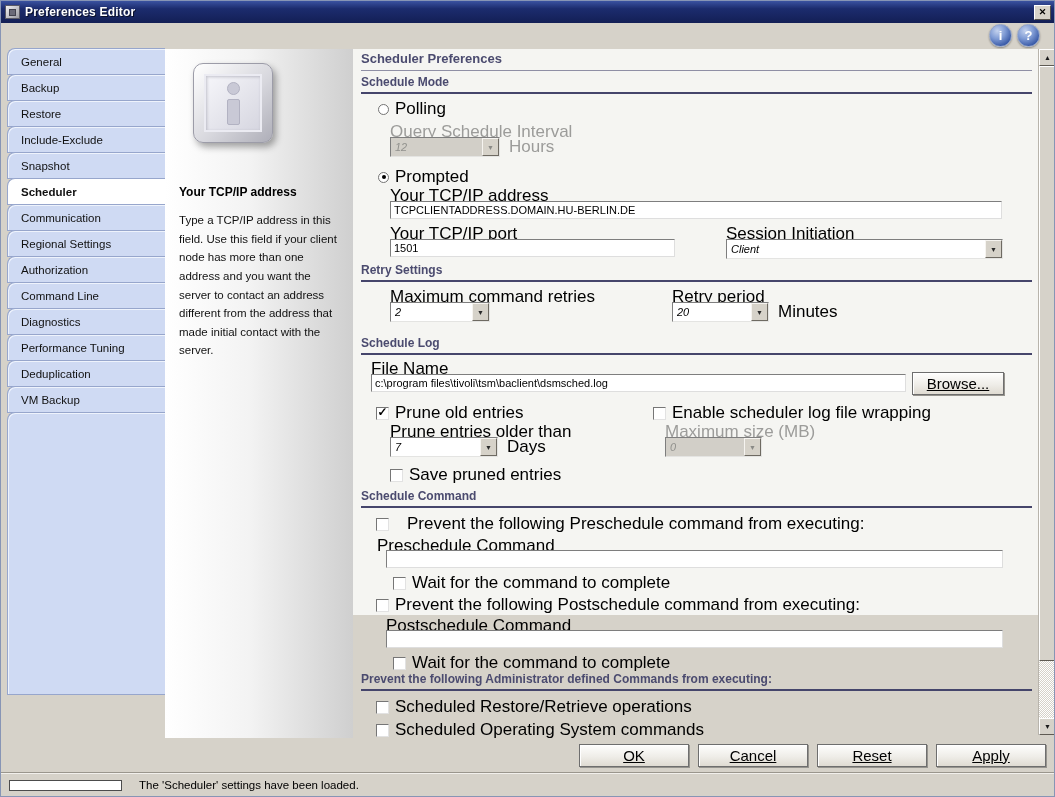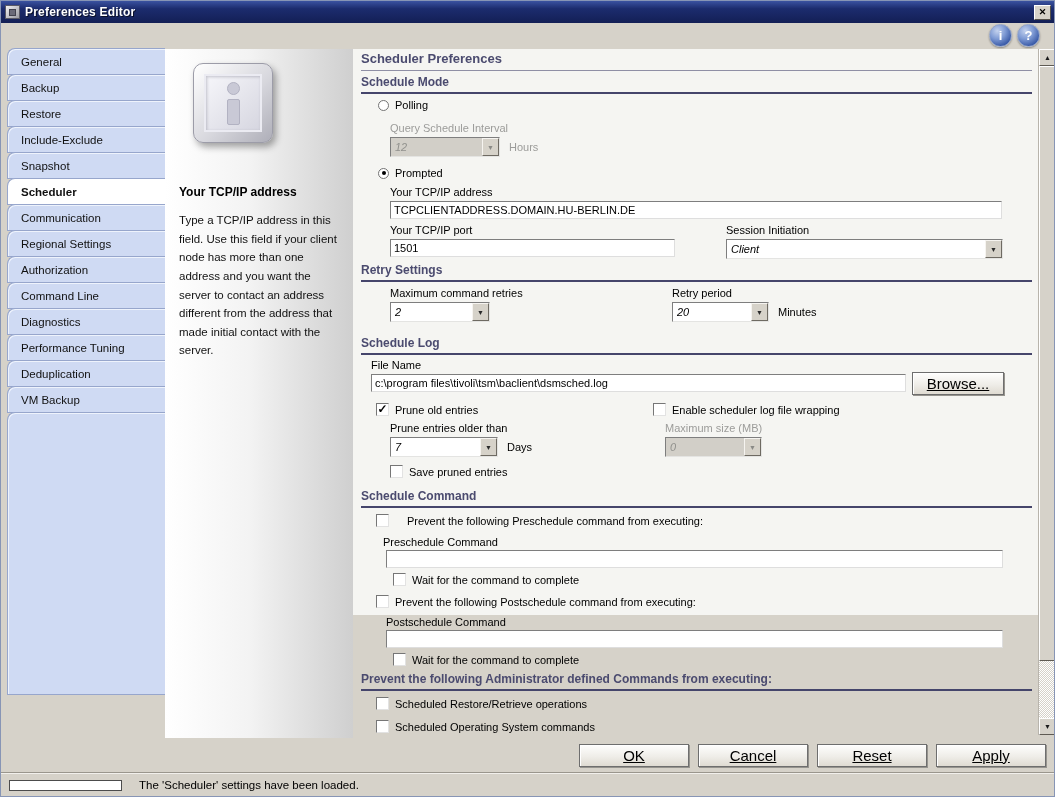--- a/index.html
+++ b/index.html
@@ -73,21 +73,21 @@
   .infoheading { font-weight:bold; font-size:12px; margin-top:42px; }
   .infobody { margin-top:12px; font-size:11.5px; line-height:1.62; color:#111; }
   
   .content { position:absolute; left:352px; top:48px; width:685px; height:566px;
     background:#f5f5f2; }
   .ar { position:absolute; }
   .pagetitle { left:8px; right:6px; top:2px; font-size:13px; font-weight:bold; color:#4b4b6f;
     border-bottom:1px solid #8f8fa5; padding-bottom:4px; }
   .sechdr { left:8px; right:6px; font-size:12px; font-weight:bold; color:#4b4b6f;
     border-bottom:2px solid #45456b; padding-bottom:3px; }
-  .lbl { font-size:11px; }
+  .lbl { font-size:17px; }
   .dis { color:#9c9c9a; }
   .crow { display:flex; align-items:center; }
   .field {
     height:18px; background:#fff; border:1px solid; border-color:#7e7e7e #dedede #dedede #7e7e7e;
     font-family:"Liberation Sans",sans-serif; font-size:11px; padding:0 3px; color:#000;
   }
   .combo { display:flex; height:20px; border:1px solid; border-color:#7e7e7e #e4e4e2 #e4e4e2 #7e7e7e;
     background:#fff; }
   .combo .val { flex:1; font-size:11px; padding:3px 0 0 4px; overflow:hidden; white-space:nowrap;font-style:italic; }
   .combo .dd { width:17px; flex:none; background:#d6d2c9;
@@ -254,21 +254,21 @@
   <div class="ar crow" style="left:37px; top:416px;">
     <span class="cb"></span>
     <span class="lbl">Save pruned entries</span>
   </div>
 
   <div class="ar sechdr" style="top:440px;">Schedule Command</div>
   <div class="ar crow" style="left:23px; top:465px;gap:12px;">
     <span class="cb"></span>
     <span class="lbl">Prevent the following Preschedule command from executing:</span>
   </div>
-  <div class="ar lbl" style="left:30px; top:487px;">Preschedule Command</div>
+  <div class="ar lbl" style="left:24px; top:487px;">Preschedule Command</div>
   <input class="ar field" style="left: 33px; top: 501px; width: 617px;" value="">
   <div class="ar crow" style="left:40px; top:524px;">
     <span class="cb"></span>
     <span class="lbl">Wait for the command to complete</span>
   </div>
   <div class="ar crow" style="left:23px; top:546px;">
     <span class="cb"></span>
     <span class="lbl">Prevent the following Postschedule command from executing:</span>
   </div>
   <div class="ar lbl" style="left:33px; top:567px;">Postschedule Command</div>

